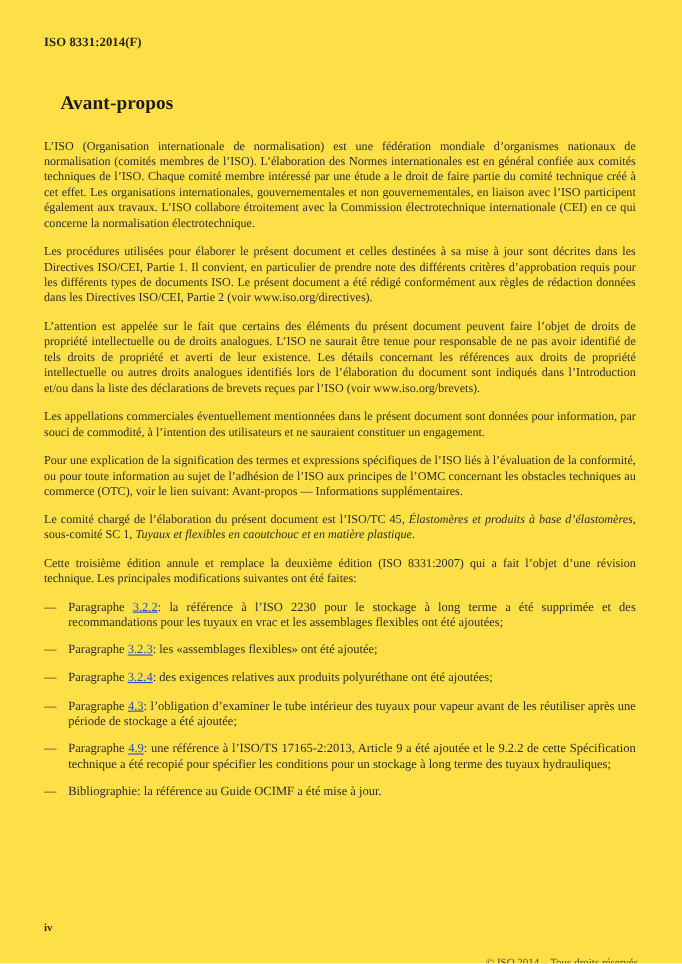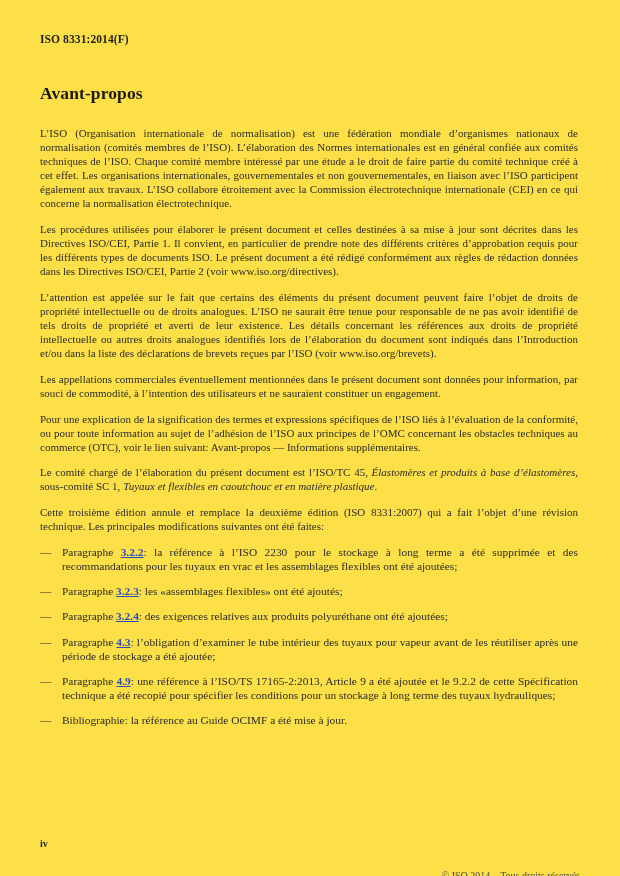--- a/index.html
+++ b/index.html
@@ -28,21 +28,21 @@
   }
   .content {
     position: absolute;
     top: 83px;
     left: 40px;
     width: 538px;
   }
   h1.section-title {
     font-size: 17.5px;
     font-weight: bold;
-    margin: 0 0 22px 0;
+    margin: 0 0 22px 15px;
     letter-spacing: 0.1px;
     color: #1a1a1a;
   }
   p.para {
     font-size: 11px;
     line-height: 14.1px;
     margin: 0 0 11.5px 0;
     text-align: justify;
     text-justify: inter-word;
     hyphens: none;
@@ -64,21 +64,20 @@
   .list-item .dash {
     position: absolute;
     left: 0;
     top: 0;
     width: 14px;
   }
   .list-item.nojustify { text-align: left; }
   a.xref {
     color: #2b4fc2;
     text-decoration: underline;
-    font-weight: bold;
   }
   i, .ital { font-style: italic; }
   .footer {
     position: absolute;
     left: 40px;
     right: 40px;
     top: 838px;
     font-size: 10px;
     color: #4a4a4a;
   }
@@ -120,21 +119,21 @@
 
     <p class="para">Cette troisième édition annule et remplace la deuxième édition (ISO 8331:2007) qui a fait l’objet d’une révision technique. Les principales modifications suivantes ont été faites:</p>
 
     <ul class="list">
 
       <li class="list-item">
         <span class="dash">—</span><span>Paragraphe </span><a class="xref" href="#">3.2.2</a><span>: la référence à l’ISO 2230 pour le stockage à long terme a été supprimée et des recommandations pour les tuyaux en vrac et les assemblages flexibles ont été ajoutées;</span>
       </li>
 
       <li class="list-item nojustify">
-        <span class="dash">—</span><span>Paragraphe </span><a class="xref" href="#">3.2.3</a><span>: les «assemblages flexibles» ont été ajoutés;</span>
+        <span class="dash">—</span><span>Paragraphe </span><a class="xref" href="#">3.2.3</a><span>: les «assemblages flexibles» ont été ajoutée;</span>
       </li>
 
       <li class="list-item nojustify">
         <span class="dash">—</span><span>Paragraphe </span><a class="xref" href="#">3.2.4</a><span>: des exigences relatives aux produits polyuréthane ont été ajoutées;</span>
       </li>
 
       <li class="list-item">
         <span class="dash">—</span><span>Paragraphe </span><a class="xref" href="#">4.3</a><span>: l’obligation d’examiner le tube intérieur des tuyaux pour vapeur avant de les réutiliser après une période de stockage a été ajoutée;</span>
       </li>
 

